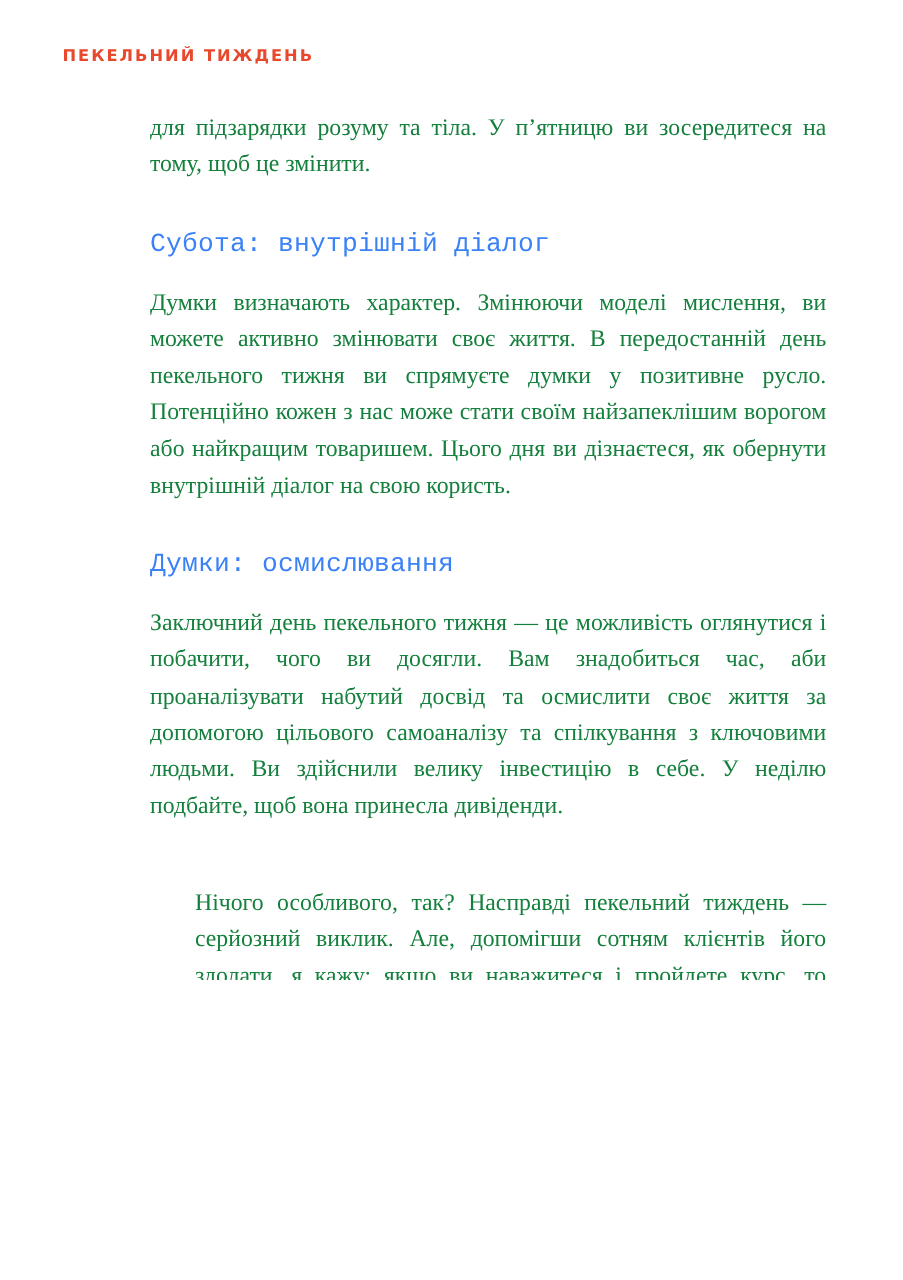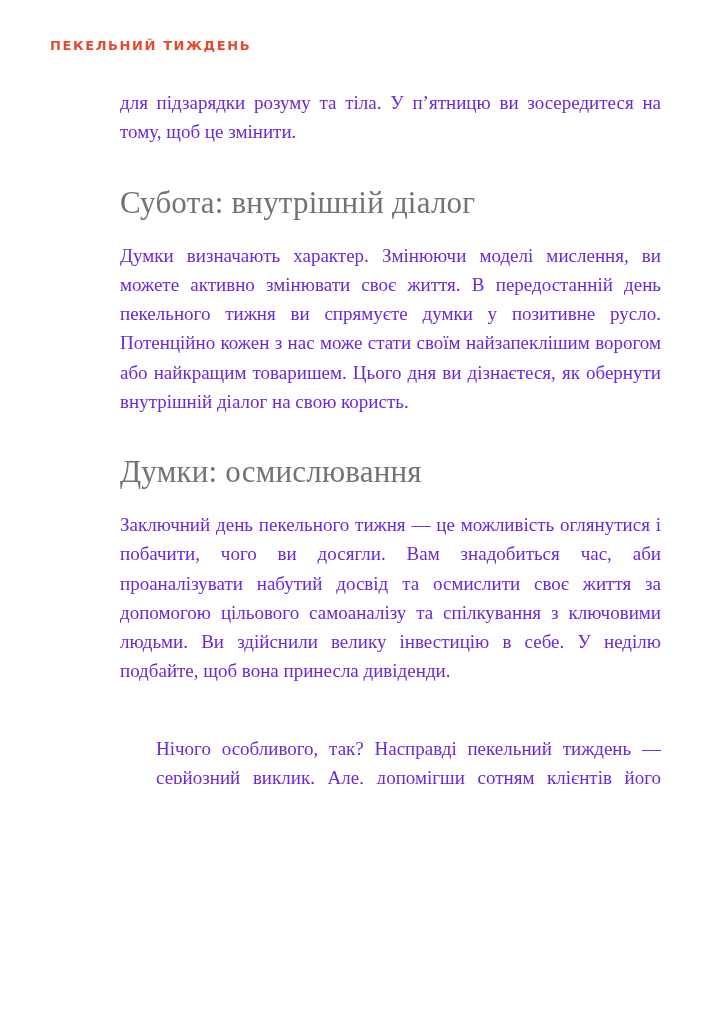--- a/index.html
+++ b/index.html
@@ -28,31 +28,31 @@
   .content {
     position: absolute;
     top: 88px;
     left: 120px;
     width: 541px;
   }
   .body-par {
     font-family: "Liberation Serif", "DejaVu Serif", serif;
     font-size: 19px;
     line-height: 1.54;
-    color: #6d28d9;
+    color: #15803d;
     text-align: justify;
     margin: 0;
     -webkit-hyphens: auto;
     hyphens: auto;
   }
   .section-heading {
-    font-family: Liberation Serif, serif;
+    font-family: Liberation Mono, monospace;
     font-weight: 400;
-    font-size: 31px;
-    color: #737373;
+    font-size: 21px;
+    color: #3b82f6;
     margin: 38px 0 20px 0;
     letter-spacing: 0.2px;
   }
   .closing {
     margin-top: 48px;
     margin-left: 36px;
   }
   .page-number {
     position: absolute;
     left: 50px;

